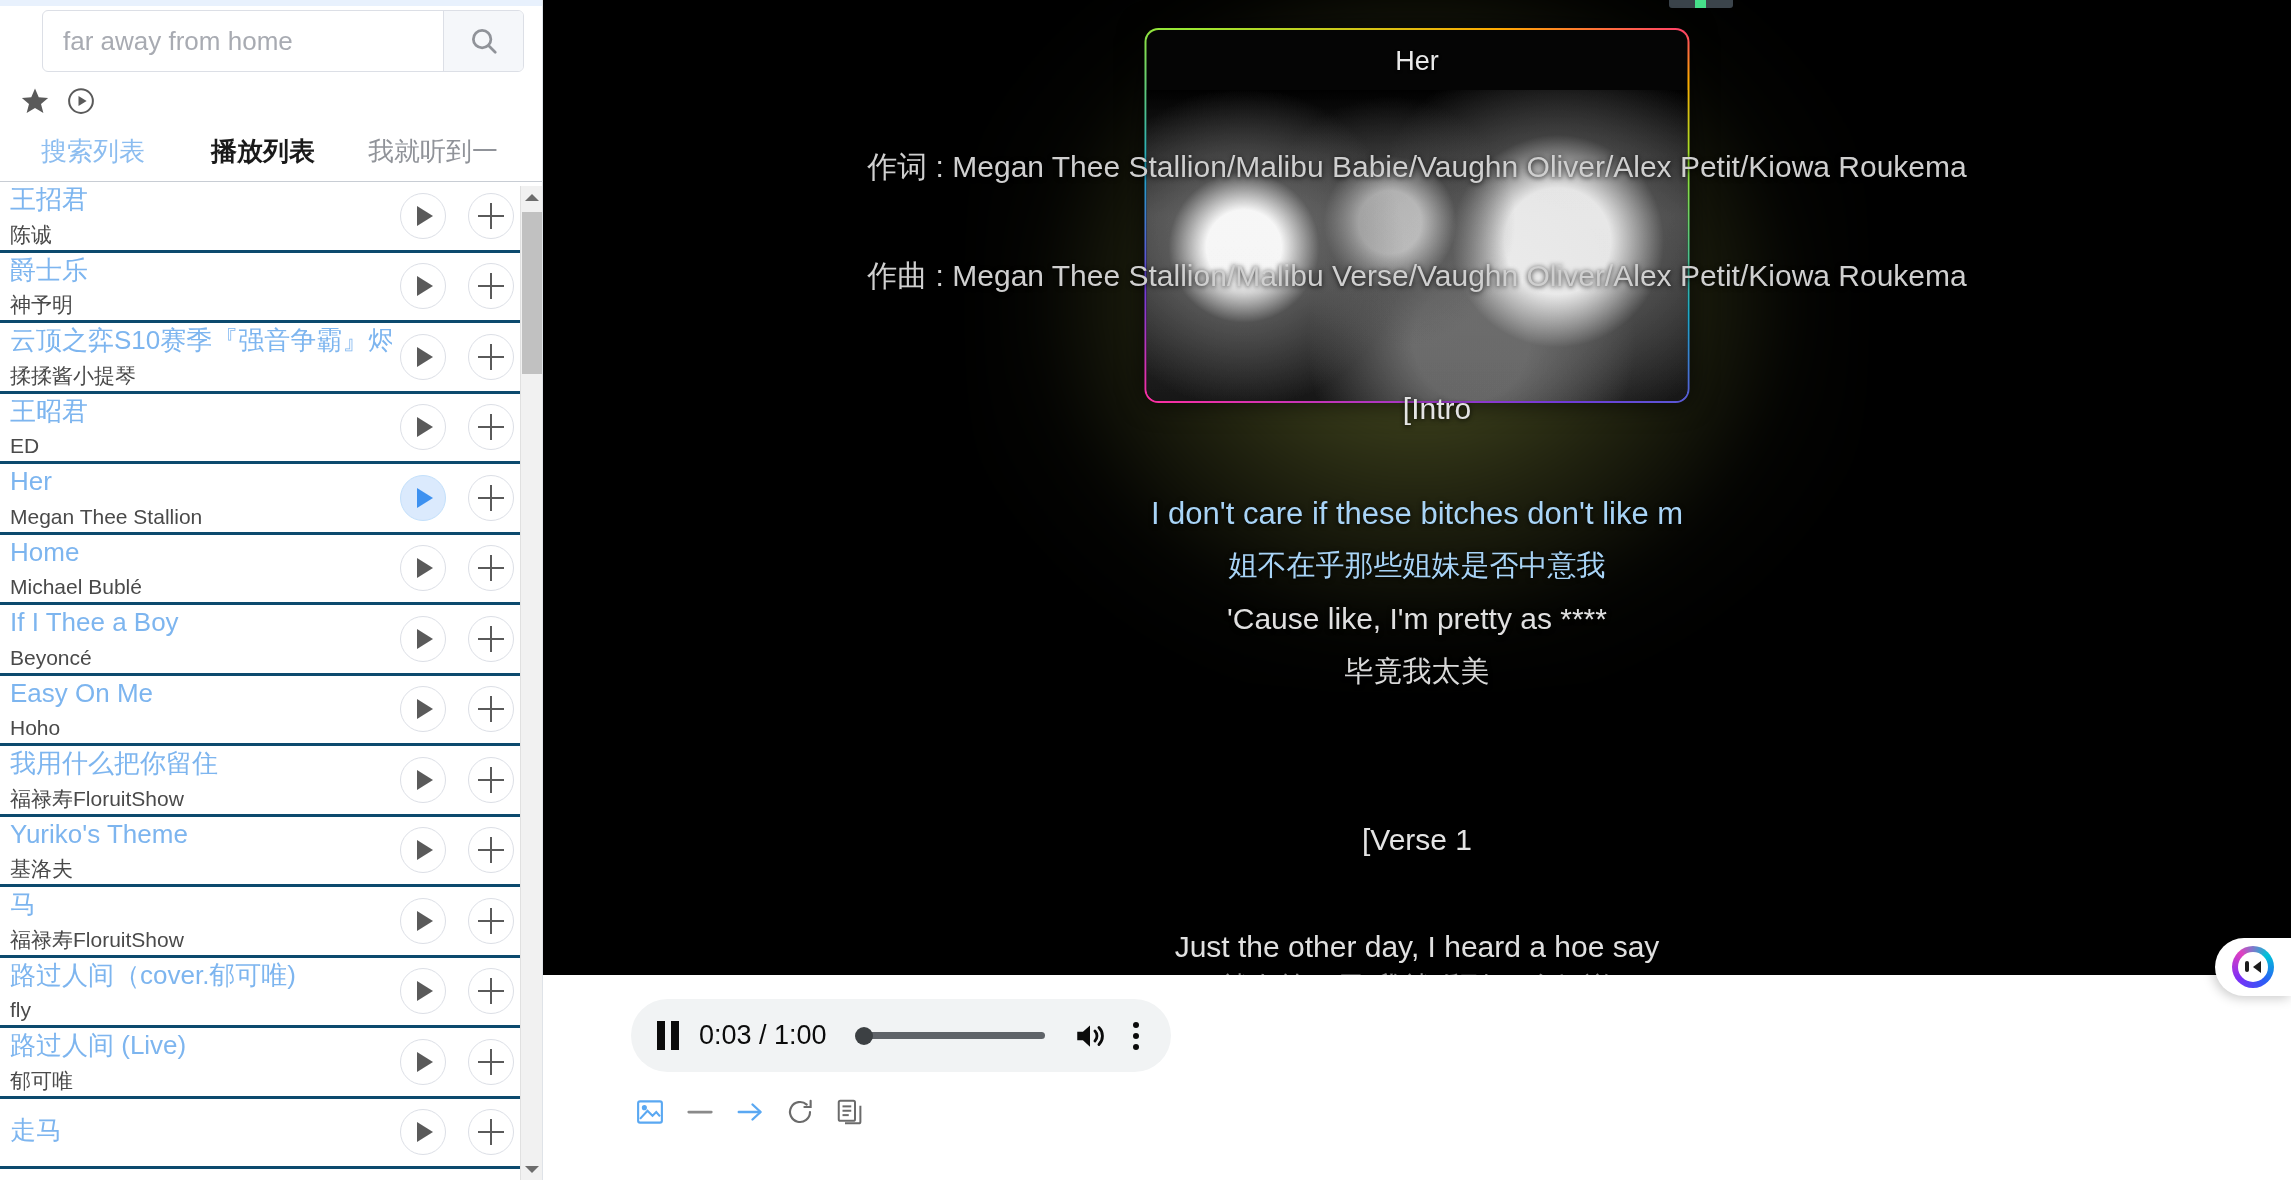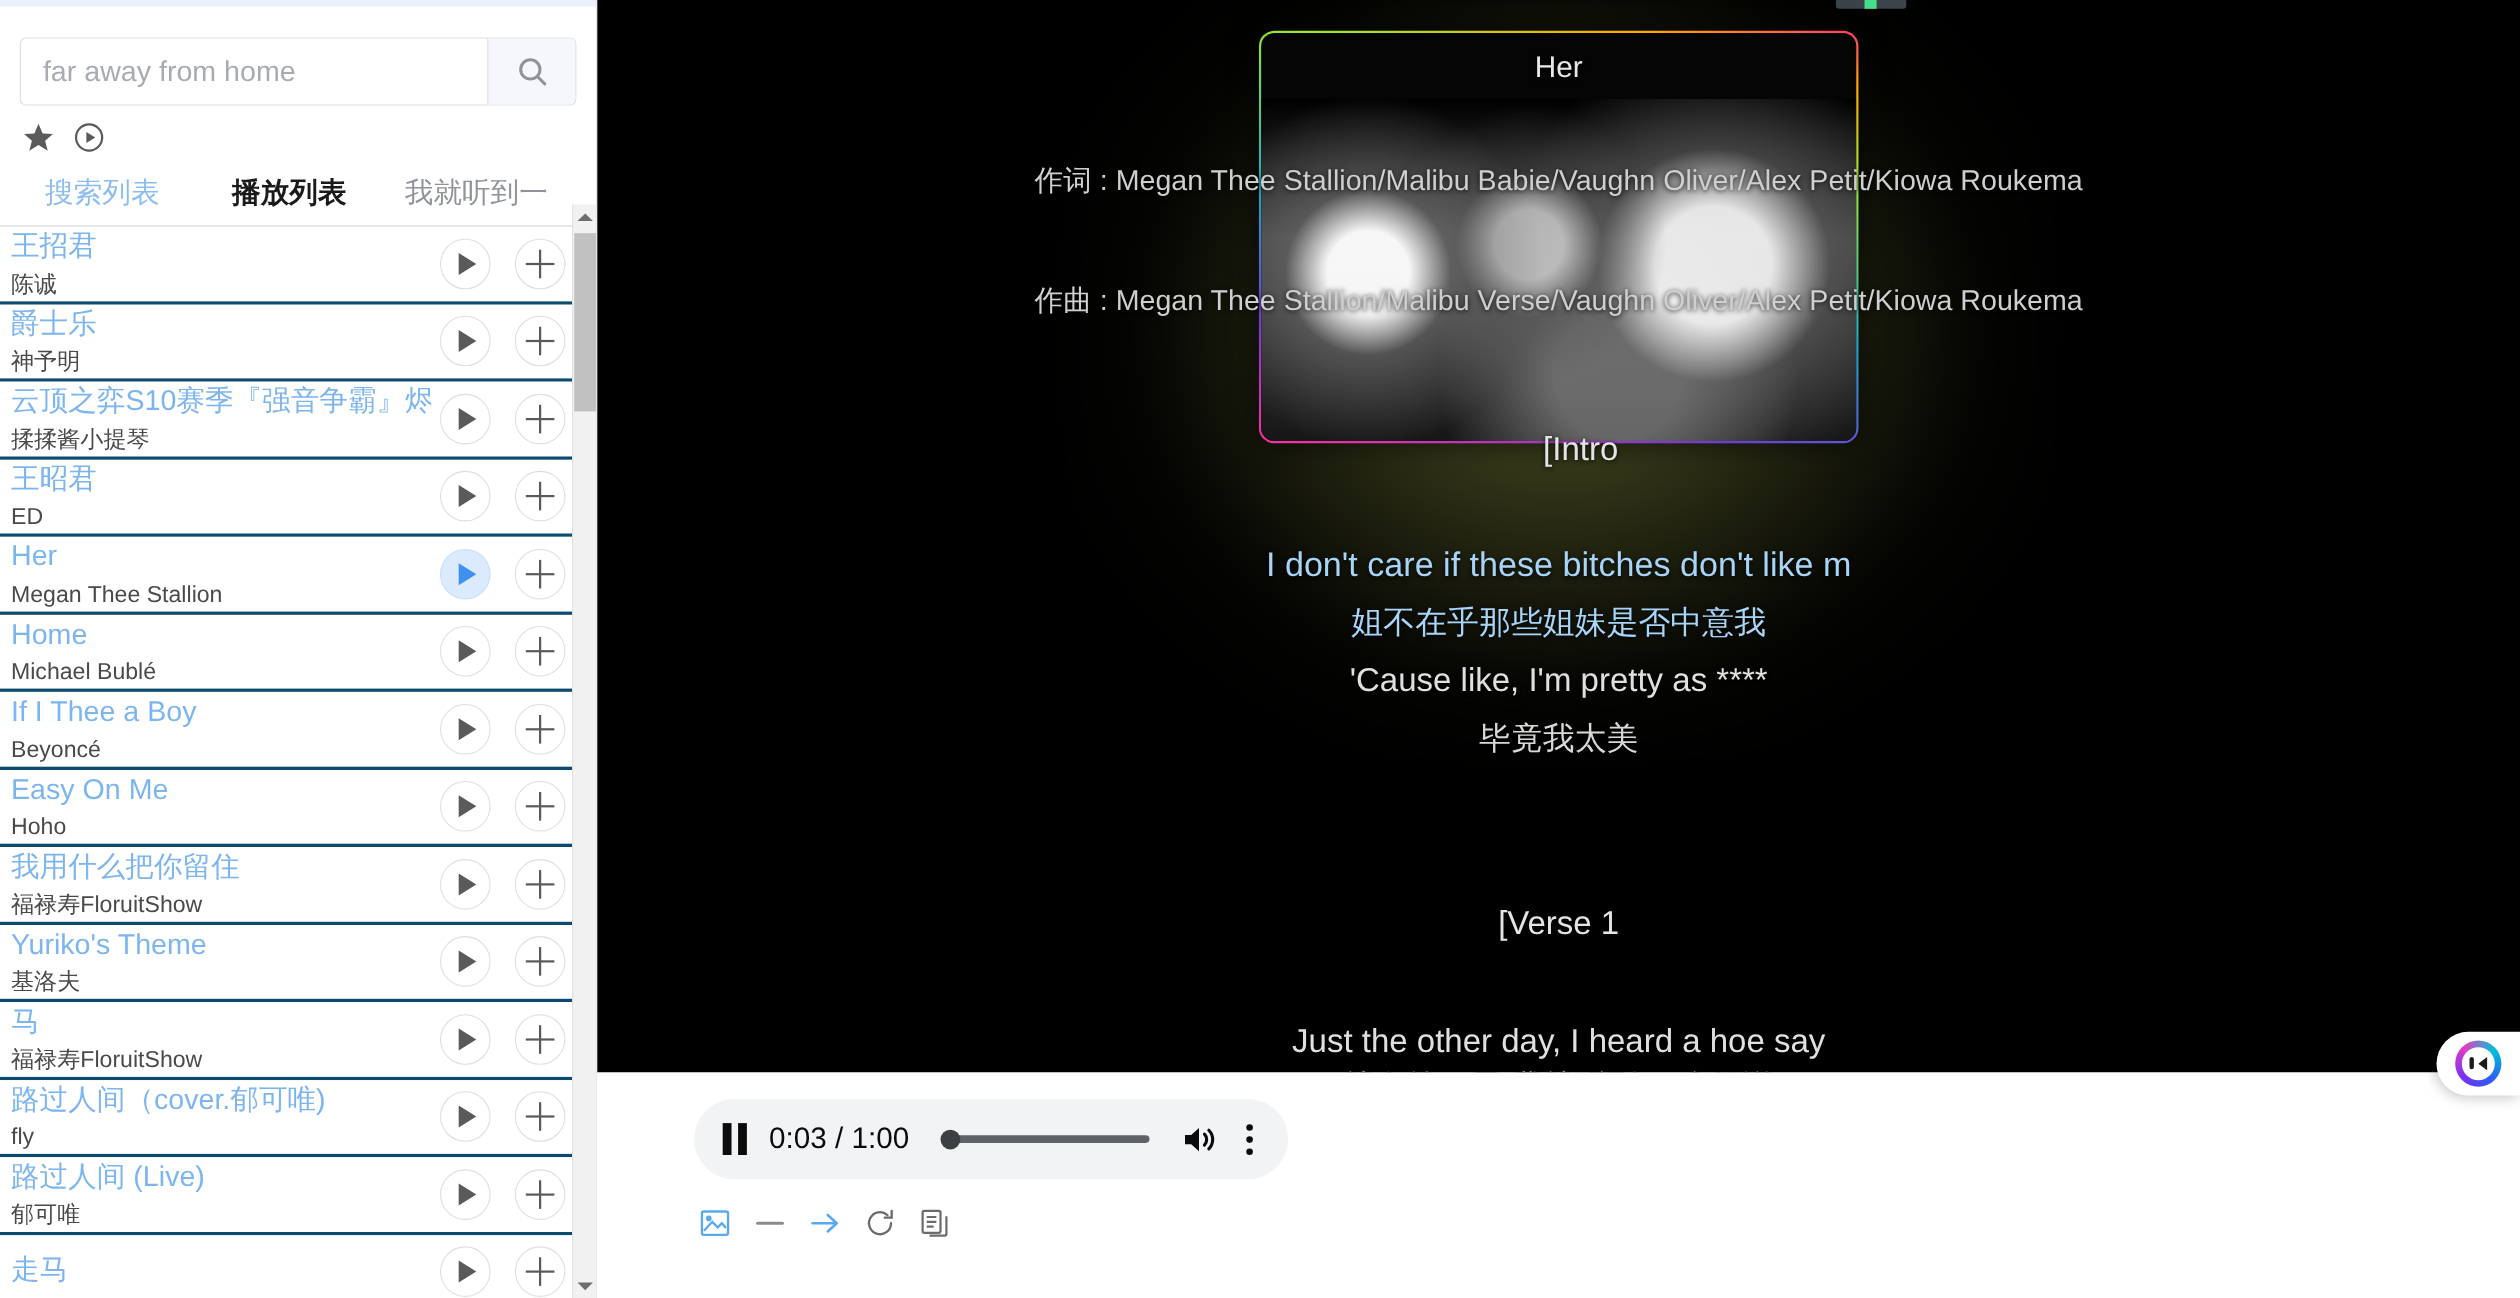--- a/index.html
+++ b/index.html
@@ -15,21 +15,21 @@
   #left-panel {
     width: 543px; height: 1180px;
     background: #ffffff;
     border-right: 1px solid #dfe3e8;
     display: flex; flex-direction: column;
     position: relative;
     overflow: hidden;
   }
   .topbar-strip { height: 6px; background: #e8f1fd; width: 100%; }
 
-  .search-wrap { padding: 28px 18px 0 18px; }
+  .search-wrap { padding: 4px 18px 0 18px; margin-left: 24px; }
   .search-box {
     display: flex; height: 62px;
     border: 1px solid #dcdfe6; border-radius: 6px;
     overflow: hidden; background: #fff;
   }
   .search-input {
     flex: 1; border: none; outline: none;
     padding: 0 20px; font-size: 26px; color: #606266;
     font-family: "Liberation Sans", sans-serif;
     background: transparent;
@@ -171,21 +171,21 @@
     position: absolute; top: 16px; left: 0; width: 100%;
     text-align: center; color: #e9e9e9; font-size: 27px;
     z-index: 3; text-shadow: 0 1px 3px #000;
   }
 
   .lyr {
     position: absolute; width: 100%; text-align: center;
     z-index: 4; white-space: nowrap;
     text-shadow: 0 1px 5px rgba(0,0,0,0.85);
   }
-  .lyr.credit { color: #cfcfcf; font-size: 26px; }
+  .lyr.credit { color: #cfcfcf; font-size: 30px; }
   .lyr.tag { color: #e4e4e4; font-size: 30px; }
   .lyr.norm { color: #e0e0e0; font-size: 30px; }
   .lyr.norm2 { color: #d8d8d8; font-size: 29px; }
   .lyr.hl { color: #a8d4f7; font-size: 31px; }
   .lyr.hl2 { color: #a8d4f7; font-size: 29px; }
   .lyr.dim { color: #8f8f8f; font-size: 29px; }
 
   
   #control-bar {
     flex: 1; position: relative; background: #fff;

